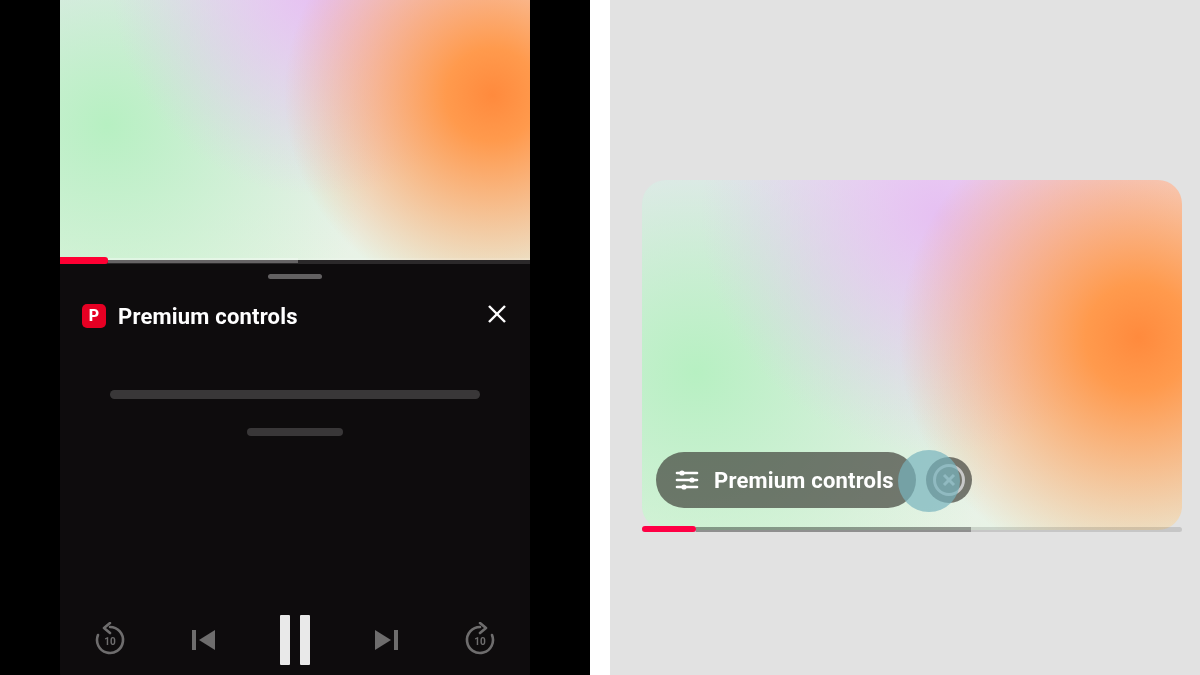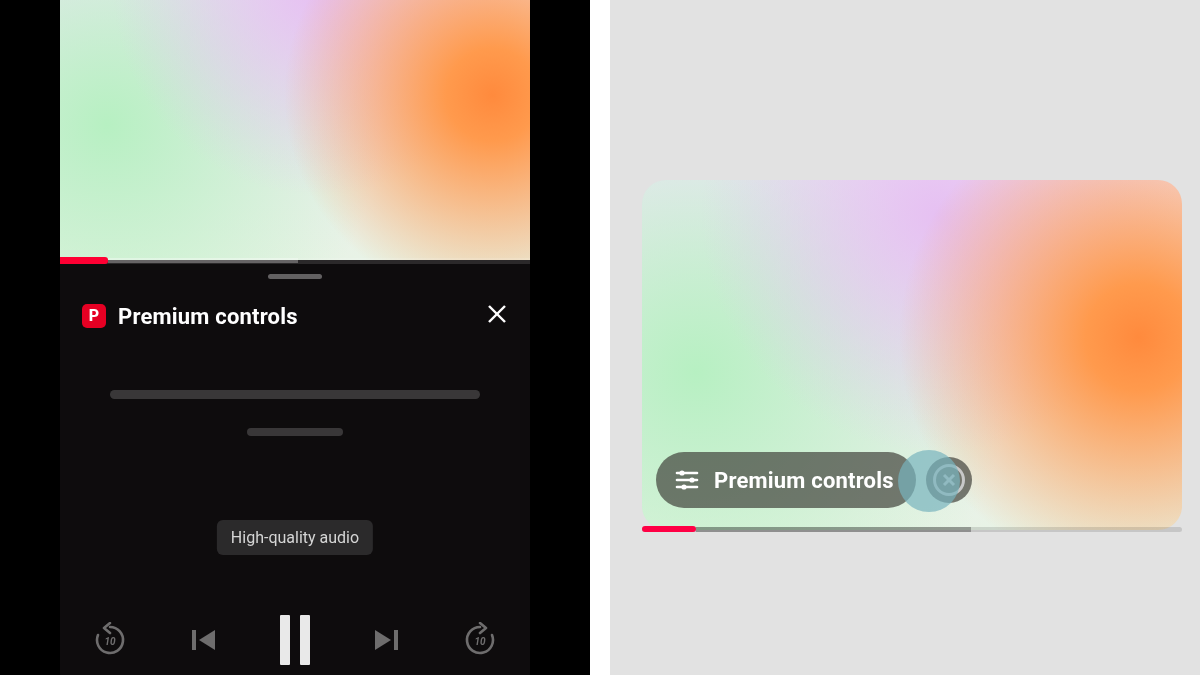--- a/index.html
+++ b/index.html
@@ -81,21 +81,21 @@
     font-size: 16px; padding: 8px 14px; border-radius: 6px;
     white-space: nowrap;
   }
 
   .transport {
     position: absolute; left: 0; top: 640px; width: 470px; height: 80px;
     display: flex; align-items: center; justify-content: space-between;
     padding: 0 32px;
   }
   .transport svg { display: block; }
-  .t-dim { opacity: 0.55; font-style: italic; }
+  .t-dim { opacity: 0.55; }
   .pause-bars { display: flex; gap: 10px; }
   .pause-bars span { width: 10px; height: 50px; background: #e9e9e9; border-radius: 1px; }
 
   
   .right-art {
     left: 32px; top: 180px; width: 540px; height: 350px;
   }
   .right-progress-track {
     position: absolute; left: 32px; top: 527px; width: 540px; height: 5px;
     background: rgba(0,0,0,0.12); border-radius: 3px;
@@ -163,21 +163,20 @@
         <svg width="22" height="22" viewBox="0 0 22 22">
           <line class="close-x" x1="3" y1="3" x2="19" y2="19"></line>
           <line class="close-x" x1="19" y1="3" x2="3" y2="19"></line>
         </svg>
       </div>
     </div>
 
     <div class="skeleton-long"></div>
     <div class="skeleton-short"></div>
 
-    <div class="hq-chip">High-quality audio</div>
 
     <div class="transport">
       <div class="t-dim">
         <svg width="36" height="36" viewBox="0 0 36 36">
           <path d="M18 5 a13 13 0 1 1 -12 8" fill="none" stroke="#bdbdbd" stroke-width="2.6" stroke-linecap="round"></path>
           <path d="M18 1 l-6 5 l6 5" fill="none" stroke="#bdbdbd" stroke-width="2.6" stroke-linecap="round" stroke-linejoin="round"></path>
           <text x="18" y="23" text-anchor="middle" font-size="10" font-weight="700" fill="#bdbdbd">10</text>
         </svg>
       </div>
       <div class="t-dim">

